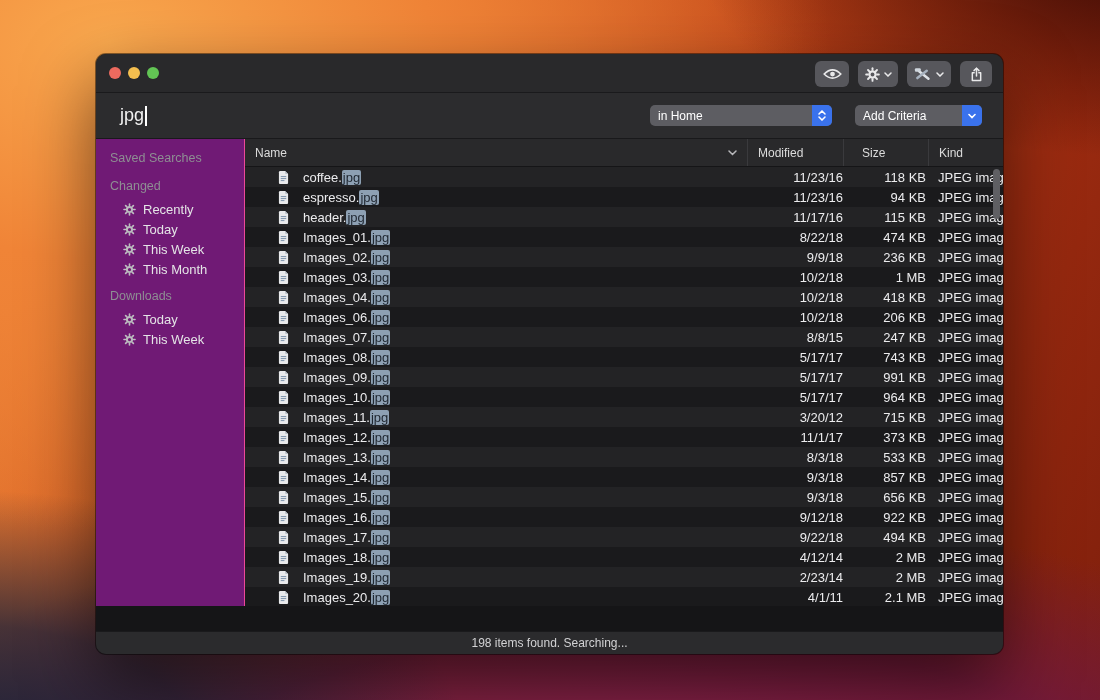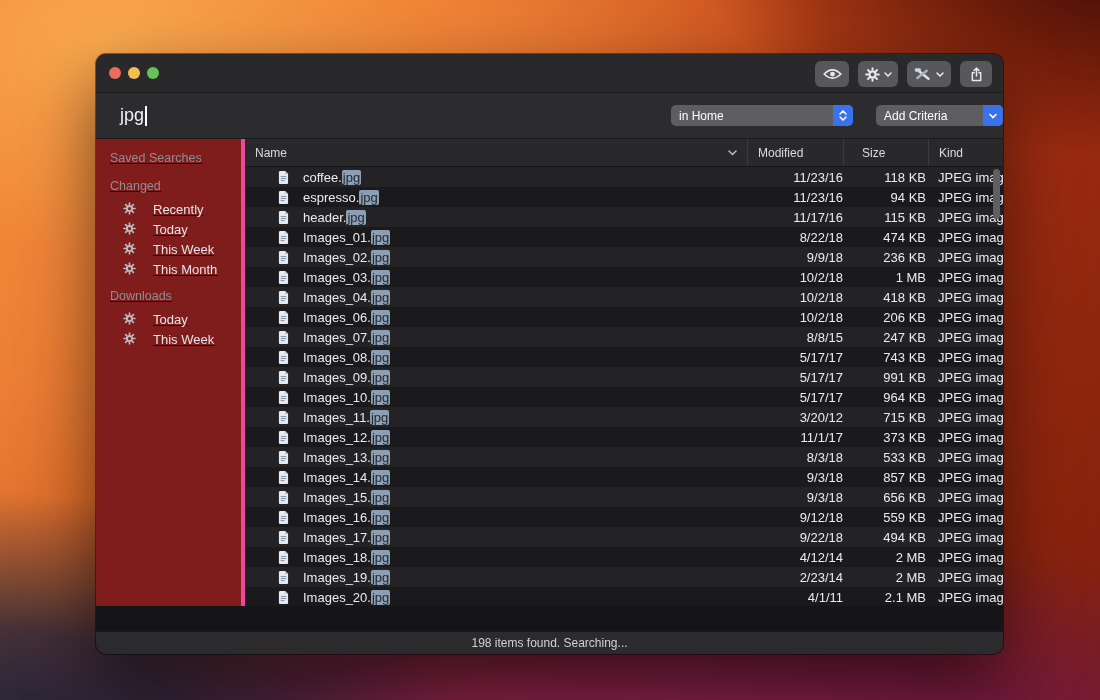--- a/index.html
+++ b/index.html
@@ -25,34 +25,34 @@
   .lights { display:flex; gap:7px; margin-left:13px; }
   .light { width:12px; height:12px; border-radius:50%; }
   .toolbar { position:absolute; right:11px; top:7px; display:flex; gap:9px; }
   .tbtn { height:26px; background:#57575c; border-radius:6px; border:none;
     display:flex; align-items:center; justify-content:center; gap:4px; padding:0 8px; }
   
   .searchrow { height:46px; background:#2c2c2e; border-bottom:1px solid #19191b;
     display:flex; align-items:center; flex:none; }
   .query { margin-left:24px; font-size:18px; color:#f2f2f2; display:flex; align-items:center; }
   .caret { display:inline-block; width:1.5px; height:20px; background:#ffffff; margin-left:1px; }
-  .popups { margin-left:auto; display:flex; gap:23px; }
+  .popups { margin-left:auto; display:flex; gap:23px; padding-right:21px; }
   .popup { height:21px; background:#5d5d62; border-radius:5px; display:flex; align-items:center;
     font-size:12px; color:#ffffff; overflow:hidden; }
   .popup .lbl { padding:0 8px; flex:1; white-space:nowrap; }
   .popup .cap { width:20px; height:21px; background:#3a72ec; display:flex; flex-direction:column;
     align-items:center; justify-content:center; gap:1px; flex:none; }
   .popup.scope { width:182px; }
   .popup.criteria { width:127px; }
   
   .content { flex:1; display:flex; min-height:0; }
-  .sidebar { width:149px; flex:none; background:#7f1d1d; border-right:4px solid #ec4899; padding-top:12px;text-decoration:underline; }
+  .sidebar { width:149px; flex:none; background:#701a75; border-right:1px solid #ec4899; padding-top:12px; }
   .side-title { font-size:12.5px; color:#8e8e93; padding-left:14px; margin-bottom:14px; }
   .side-header { font-size:12.5px; color:#8e8e93; padding-left:14px; margin:10px 0 6px; }
-  .side-item { display:flex; align-items:flex-start; gap:17px; padding:2.5px 0 2.5px 27px;
+  .side-item { display:flex; align-items:center; gap:7px; padding:2.5px 0 2.5px 27px;
     font-size:13px; color:#e4e4e6; }
   .side-item svg { flex:none; }
   
   .main { flex:1; display:flex; flex-direction:column; background:#19191b; min-width:0; position:relative; }
   .thead { height:28px; flex:none; background:#29292b; border-bottom:1px solid #151517;
     display:grid; grid-template-columns:502px 96px 85px 75px; align-items:center;
     font-size:12px; color:#dcdcdc; position:relative; }
   .th { padding-left:10px; position:relative; height:100%; display:flex; align-items:center; }
   .th + .th { border-left:1px solid #3a3a3d; }
   .th .sort { position:absolute; right:10px; }
@@ -602,21 +602,21 @@
               <svg width="11" height="13" viewBox="0 0 12 14">
                 <path d="M1 1.4 C1 0.63 1.63 0 2.4 0 H7.8 L11 3.2 V12.6 C11 13.37 10.37 14 9.6 14 H2.4 C1.63 14 1 13.37 1 12.6 Z" fill="#e9eaec"></path>
                 <path d="M7.8 0 L11 3.2 H8.6 C8.16 3.2 7.8 2.84 7.8 2.4 Z" fill="#b9bfc6"></path>
                 <rect x="3" y="5.4" width="6" height="1.1" fill="#8096ad"></rect>
                 <rect x="3" y="7.6" width="6" height="1.1" fill="#8096ad"></rect>
                 <rect x="3" y="9.8" width="4" height="1.1" fill="#8096ad"></rect>
               </svg>
             </span>
             <span class="fname"><span>Images_16.</span><span class="match">jpg</span></span>
             <span class="fmod">9/12/18</span>
-            <span class="fsize">559 KB</span>
+            <span class="fsize">922 KB</span>
             <span class="fkind">JPEG image</span>
           </div>
 
           <div class="row">
             <span class="ficon">
               <svg width="11" height="13" viewBox="0 0 12 14">
                 <path d="M1 1.4 C1 0.63 1.63 0 2.4 0 H7.8 L11 3.2 V12.6 C11 13.37 10.37 14 9.6 14 H2.4 C1.63 14 1 13.37 1 12.6 Z" fill="#e9eaec"></path>
                 <path d="M7.8 0 L11 3.2 H8.6 C8.16 3.2 7.8 2.84 7.8 2.4 Z" fill="#b9bfc6"></path>
                 <rect x="3" y="5.4" width="6" height="1.1" fill="#8096ad"></rect>
                 <rect x="3" y="7.6" width="6" height="1.1" fill="#8096ad"></rect>

